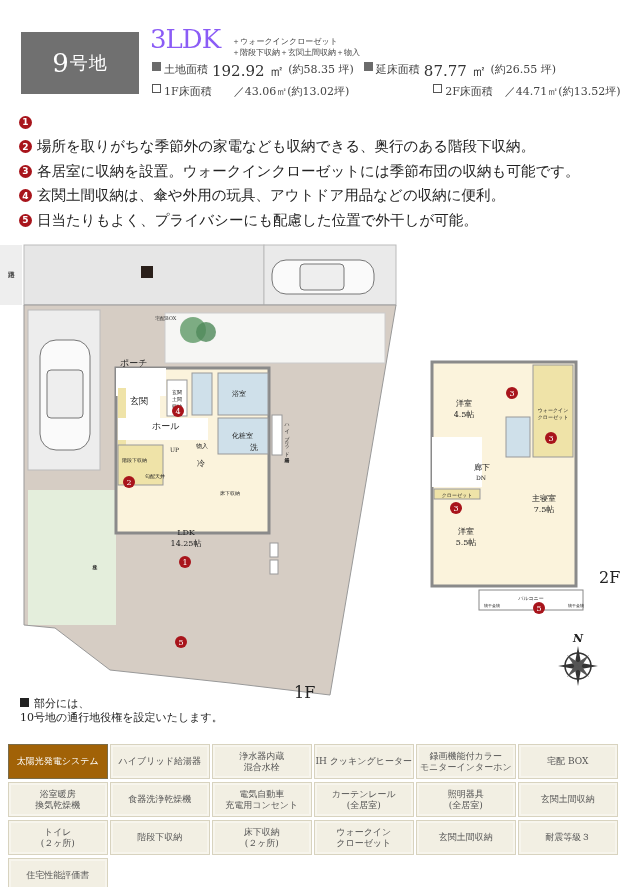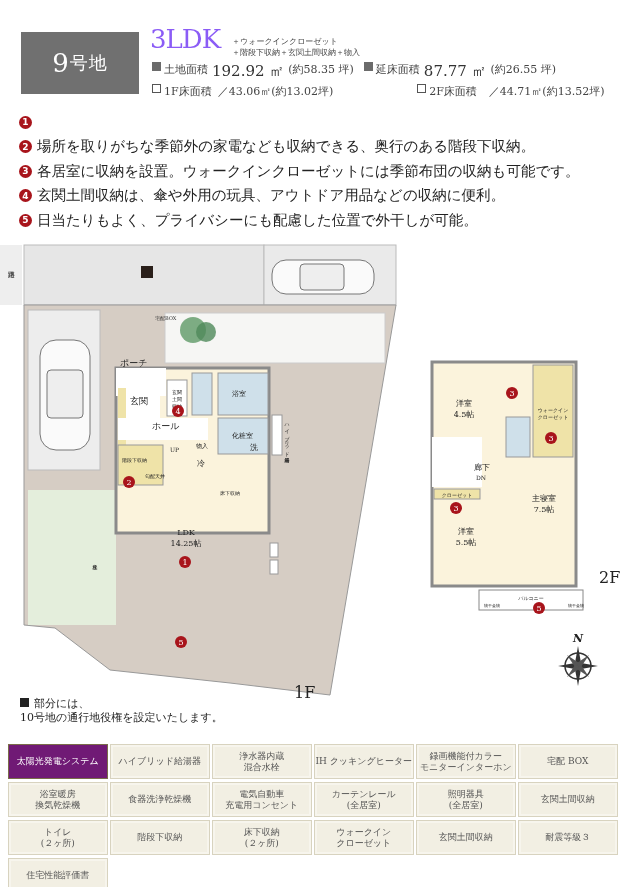--- a/index.html
+++ b/index.html
@@ -15,21 +15,21 @@
 .big{font-size:15px;color:#333;margin:0 4px}
 .features{position:absolute;left:19px;top:110px;width:590px}
 .feature{display:flex;align-items:center;height:24.5px;font-size:14.5px;color:#222;white-space:nowrap}
 .num{display:inline-flex;width:13px;height:13px;border-radius:50%;background:#a8141b;color:#fff;font-size:9px;align-items:center;justify-content:center;margin-right:5px;font-family:"DejaVu Sans",sans-serif;font-weight:bold;flex:none}
 .plan{position:absolute;left:0;top:240px;width:620px;height:460px}
 .floor-label{position:absolute;font-size:16px;color:#222}
 .note{position:absolute;left:20px;top:697px;font-size:11px;line-height:14px;color:#222}
 .note .blk{display:inline-block;width:9px;height:9px;background:#222;margin-right:5px}
 .eq-grid{position:absolute;left:8px;top:744px;width:604px;display:grid;grid-template-columns:repeat(6,99.5px);grid-auto-rows:35px;gap:3px 2.5px}
 .eq{background:#f2efe3;border:1px solid #d8d3bf;display:flex;align-items:center;justify-content:center;text-align:center;font-size:9px;line-height:11px;color:#555;box-shadow:inset 0 0 0 2px #f7f5ed}
-.eq.active{background:#701a75;border-color:#7a6c49;color:#fff;box-shadow:none}
+.eq.active{background:#a16207;border-color:#7a6c49;color:#fff;box-shadow:none}
 svg text{font-family:"DejaVu Serif","Liberation Serif",serif}
 </style>
 </head>
 <body>
 
 <div class="lot-badge">
   <span>9</span>
     <span class="sm">号地</span>
 </div>
 <div class="layout">3LDK</div>
@@ -44,21 +44,21 @@
   <span>(約58.35 坪)</span>
   <span style="width:10px"></span>
   <span class="sq fill"></span>
   <span>延床面積</span>
   <span class="big">87.77 ㎡</span>
   <span>(約26.55 坪)</span>
 </div>
 <div class="area-row" style="top:84px">
   <span class="sq empty"></span>
   <span>1F床面積</span>
-  <span style="margin-left:6px">／43.06㎡(約13.02坪)</span>
+  <span style="margin-left:22px">／43.06㎡(約13.02坪)</span>
   <span style="width:84px"></span>
   <span class="sq empty"></span>
   <span>2F床面積</span>
   <span style="margin-left:12px">／44.71㎡(約13.52坪)</span>
 </div>
 
 <div class="features">
   <div class="feature">
       <span class="num">1</span>
     </div>

